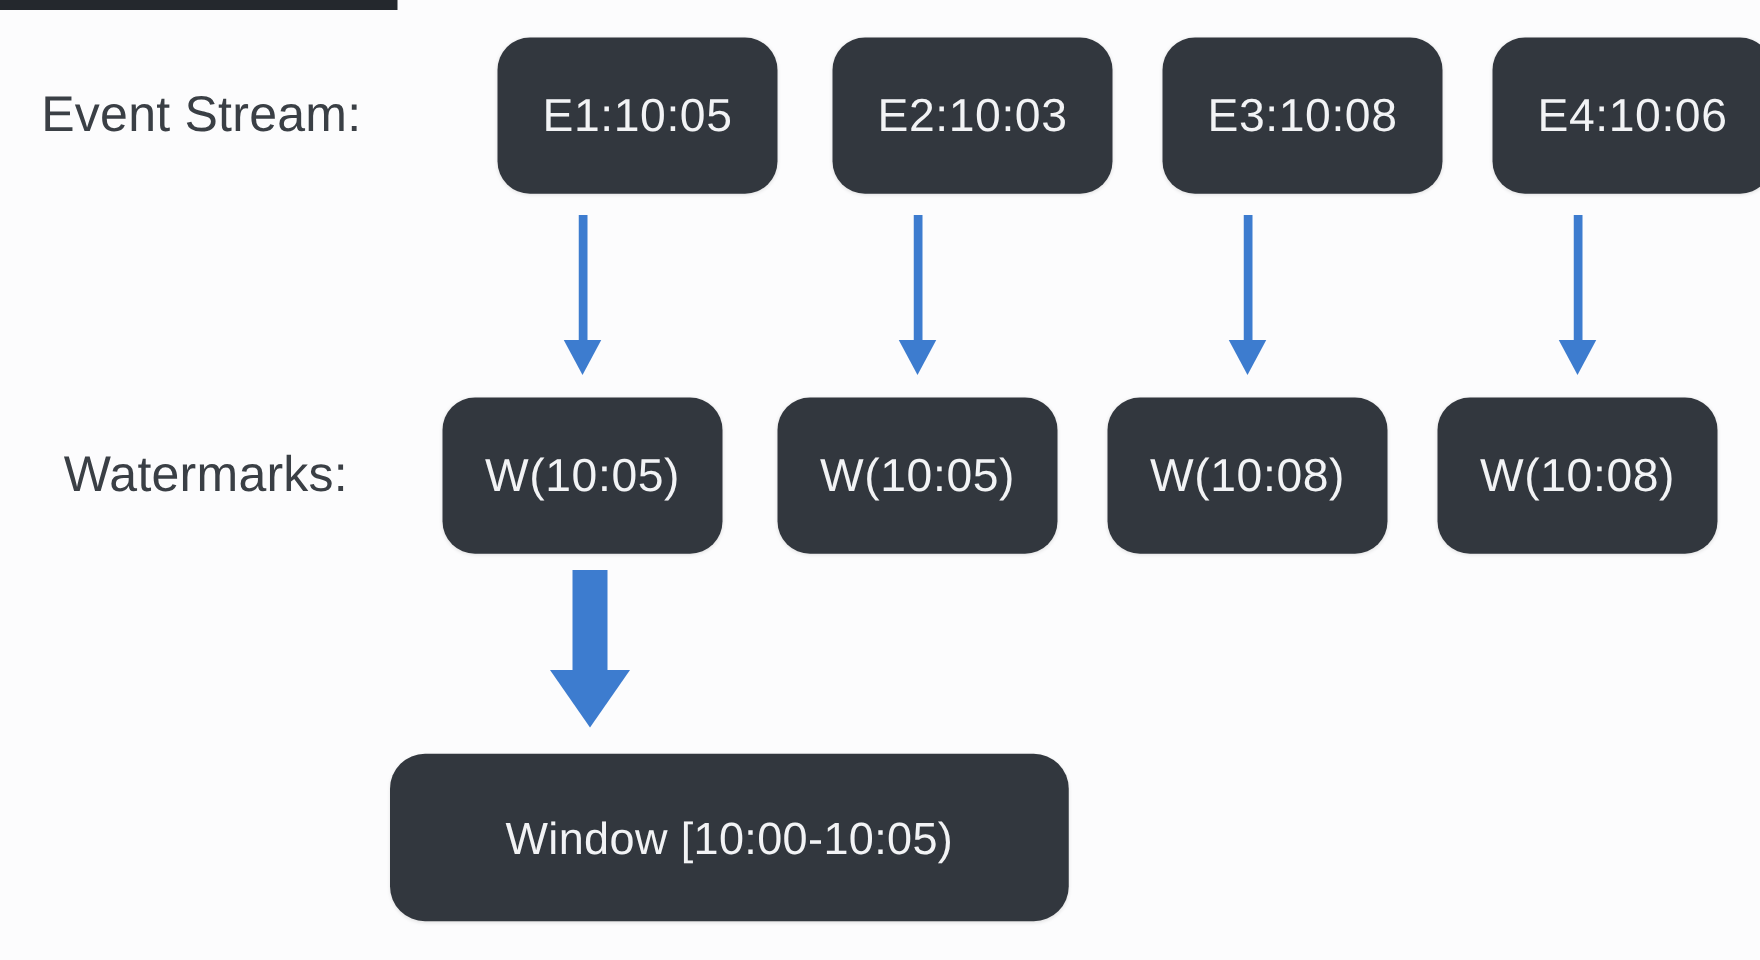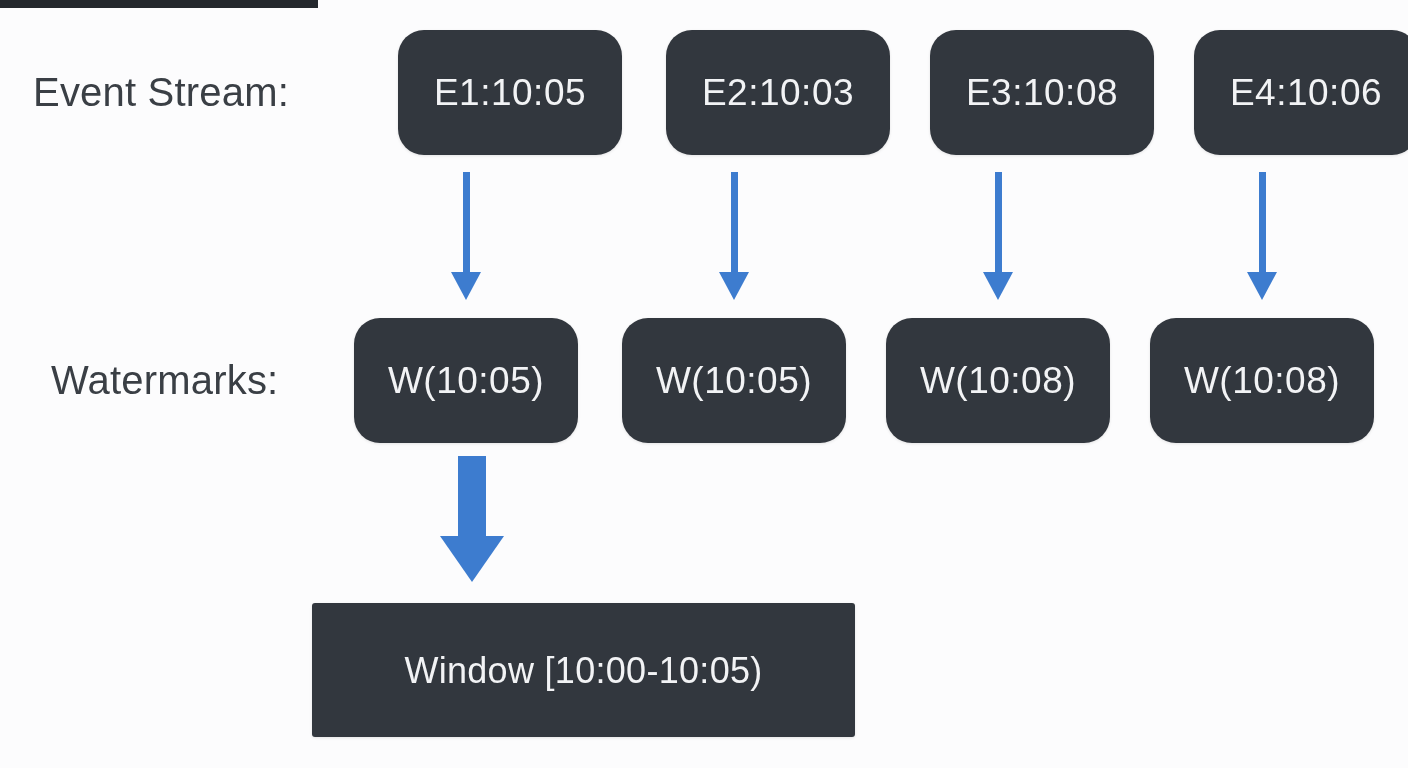--- a/index.html
+++ b/index.html
@@ -78,21 +78,21 @@
   .arrow.thick .head{
     border-left:32px solid transparent;
     border-right:32px solid transparent;
     border-top:46px solid var(--arrow-blue);
   }
   .window-box{
     position:absolute;
     left:312px;top:603px;
     width:543px;height:134px;
     background:var(--box-bg);
-    border-radius:3px;
+    border-radius:28px;
     display:flex;
     flex-direction:row;
     align-items:center;
     justify-content:center;
     color:var(--box-text);
     font-size:36px;
     line-height:47px;
     letter-spacing:0.3px;
     box-shadow:0 1px 3px rgba(0,0,0,0.10);
     white-space:nowrap;

